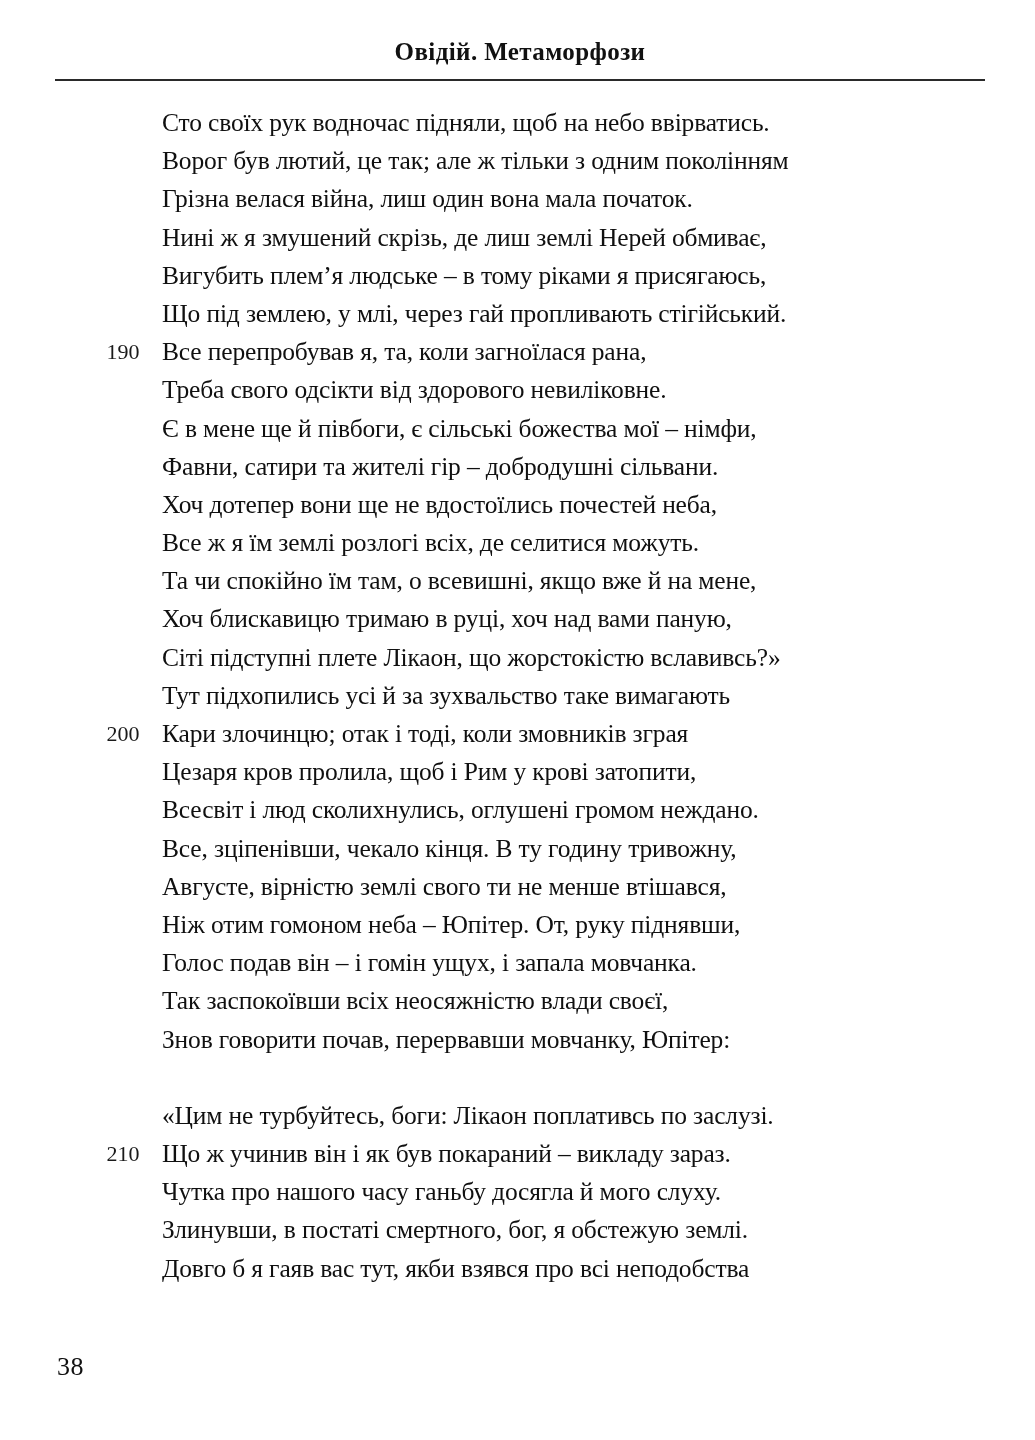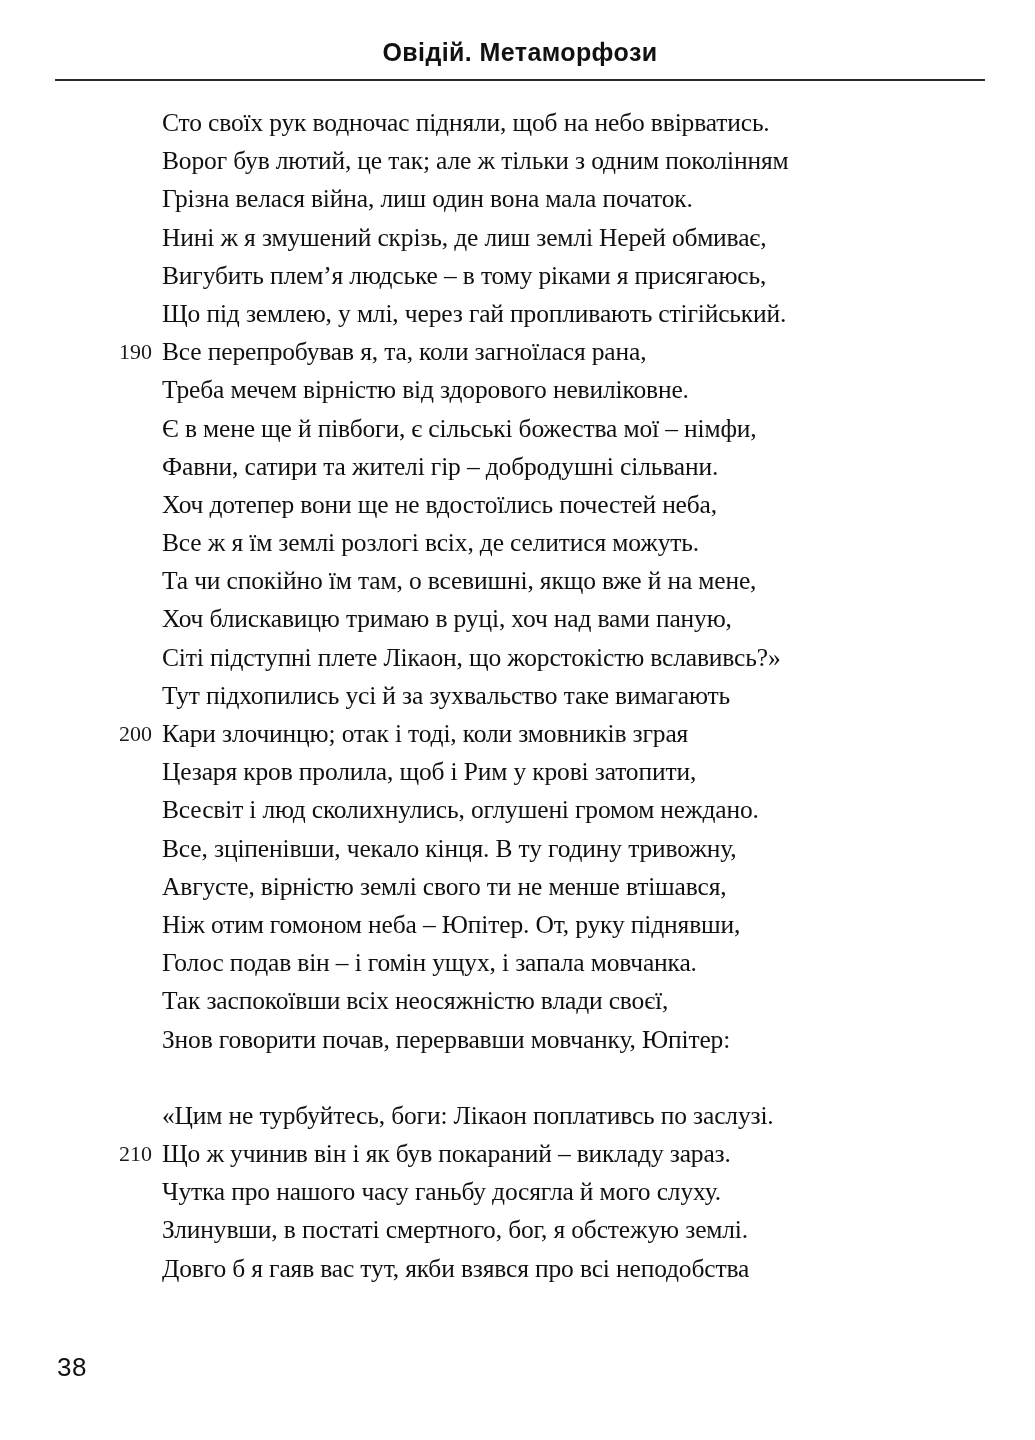--- a/index.html
+++ b/index.html
@@ -24,21 +24,21 @@
     background: #ffffff;
   }
 
   
   .running-head {
     position: absolute;
     top: 38px;
     left: 55px;
     width: 930px;
     text-align: center;
-    font-family: Liberation Sans, sans-serif;
+    font-family: Liberation Serif, serif;
     font-size: 25px;
     font-weight: 700;
     letter-spacing: 0.4px;
     color: #111111;
     white-space: nowrap;
   }
 
   .head-rule {
     position: absolute;
     top: 79px;
@@ -62,21 +62,21 @@
     height: 38.2px;
     line-height: 38.2px;
     white-space: nowrap;
   }
 
   .line-number {
     position: absolute;
     left: 52px;
     top: 0;
     width: 58px;
-    text-align: right;
+    text-align: center;
     font-family: "Liberation Serif", "DejaVu Serif", serif;
     font-size: 22px;
     line-height: 38.2px;
     color: #1a1a1a;
   }
 
   .line-text {
     position: absolute;
     left: 120px;
     top: 0;
@@ -89,21 +89,21 @@
 
   .verse-line.blank {
     height: 38.2px;
   }
 
   
   .folio {
     position: absolute;
     left: 57px;
     top: 1352px;
-    font-family: Liberation Sans, sans-serif;
+    font-family: Liberation Serif, serif;
     font-size: 26px;
     color: #111111;
     letter-spacing: 0.5px;
   }
 </style>
 </head>
 <body>
 
 <div class="page">
 
@@ -128,21 +128,21 @@
         <span class="line-text">Вигубить плем’я людське – в тому ріками я присягаюсь,</span>
       </div>
       <div class="verse-line">
         <span class="line-text">Що під землею, у млі, через гай пропливають стігійський.</span>
       </div>
       <div class="verse-line">
         <span class="line-number">190</span>
         <span class="line-text">Все перепробував я, та, коли загноїлася рана,</span>
       </div>
       <div class="verse-line">
-        <span class="line-text">Треба мечем вірністю від здорового невиліковне.</span>
+        <span class="line-text">Треба свого одсікти від здорового невиліковне.</span>
       </div>
       <div class="verse-line">
         <span class="line-text">Є в мене ще й півбоги, є сільські божества мої – німфи,</span>
       </div>
       <div class="verse-line">
         <span class="line-text">Фавни, сатири та жителі гір – добродушні сільвани.</span>
       </div>
       <div class="verse-line">
         <span class="line-text">Хоч дотепер вони ще не вдостоїлись почестей неба,</span>
       </div>

